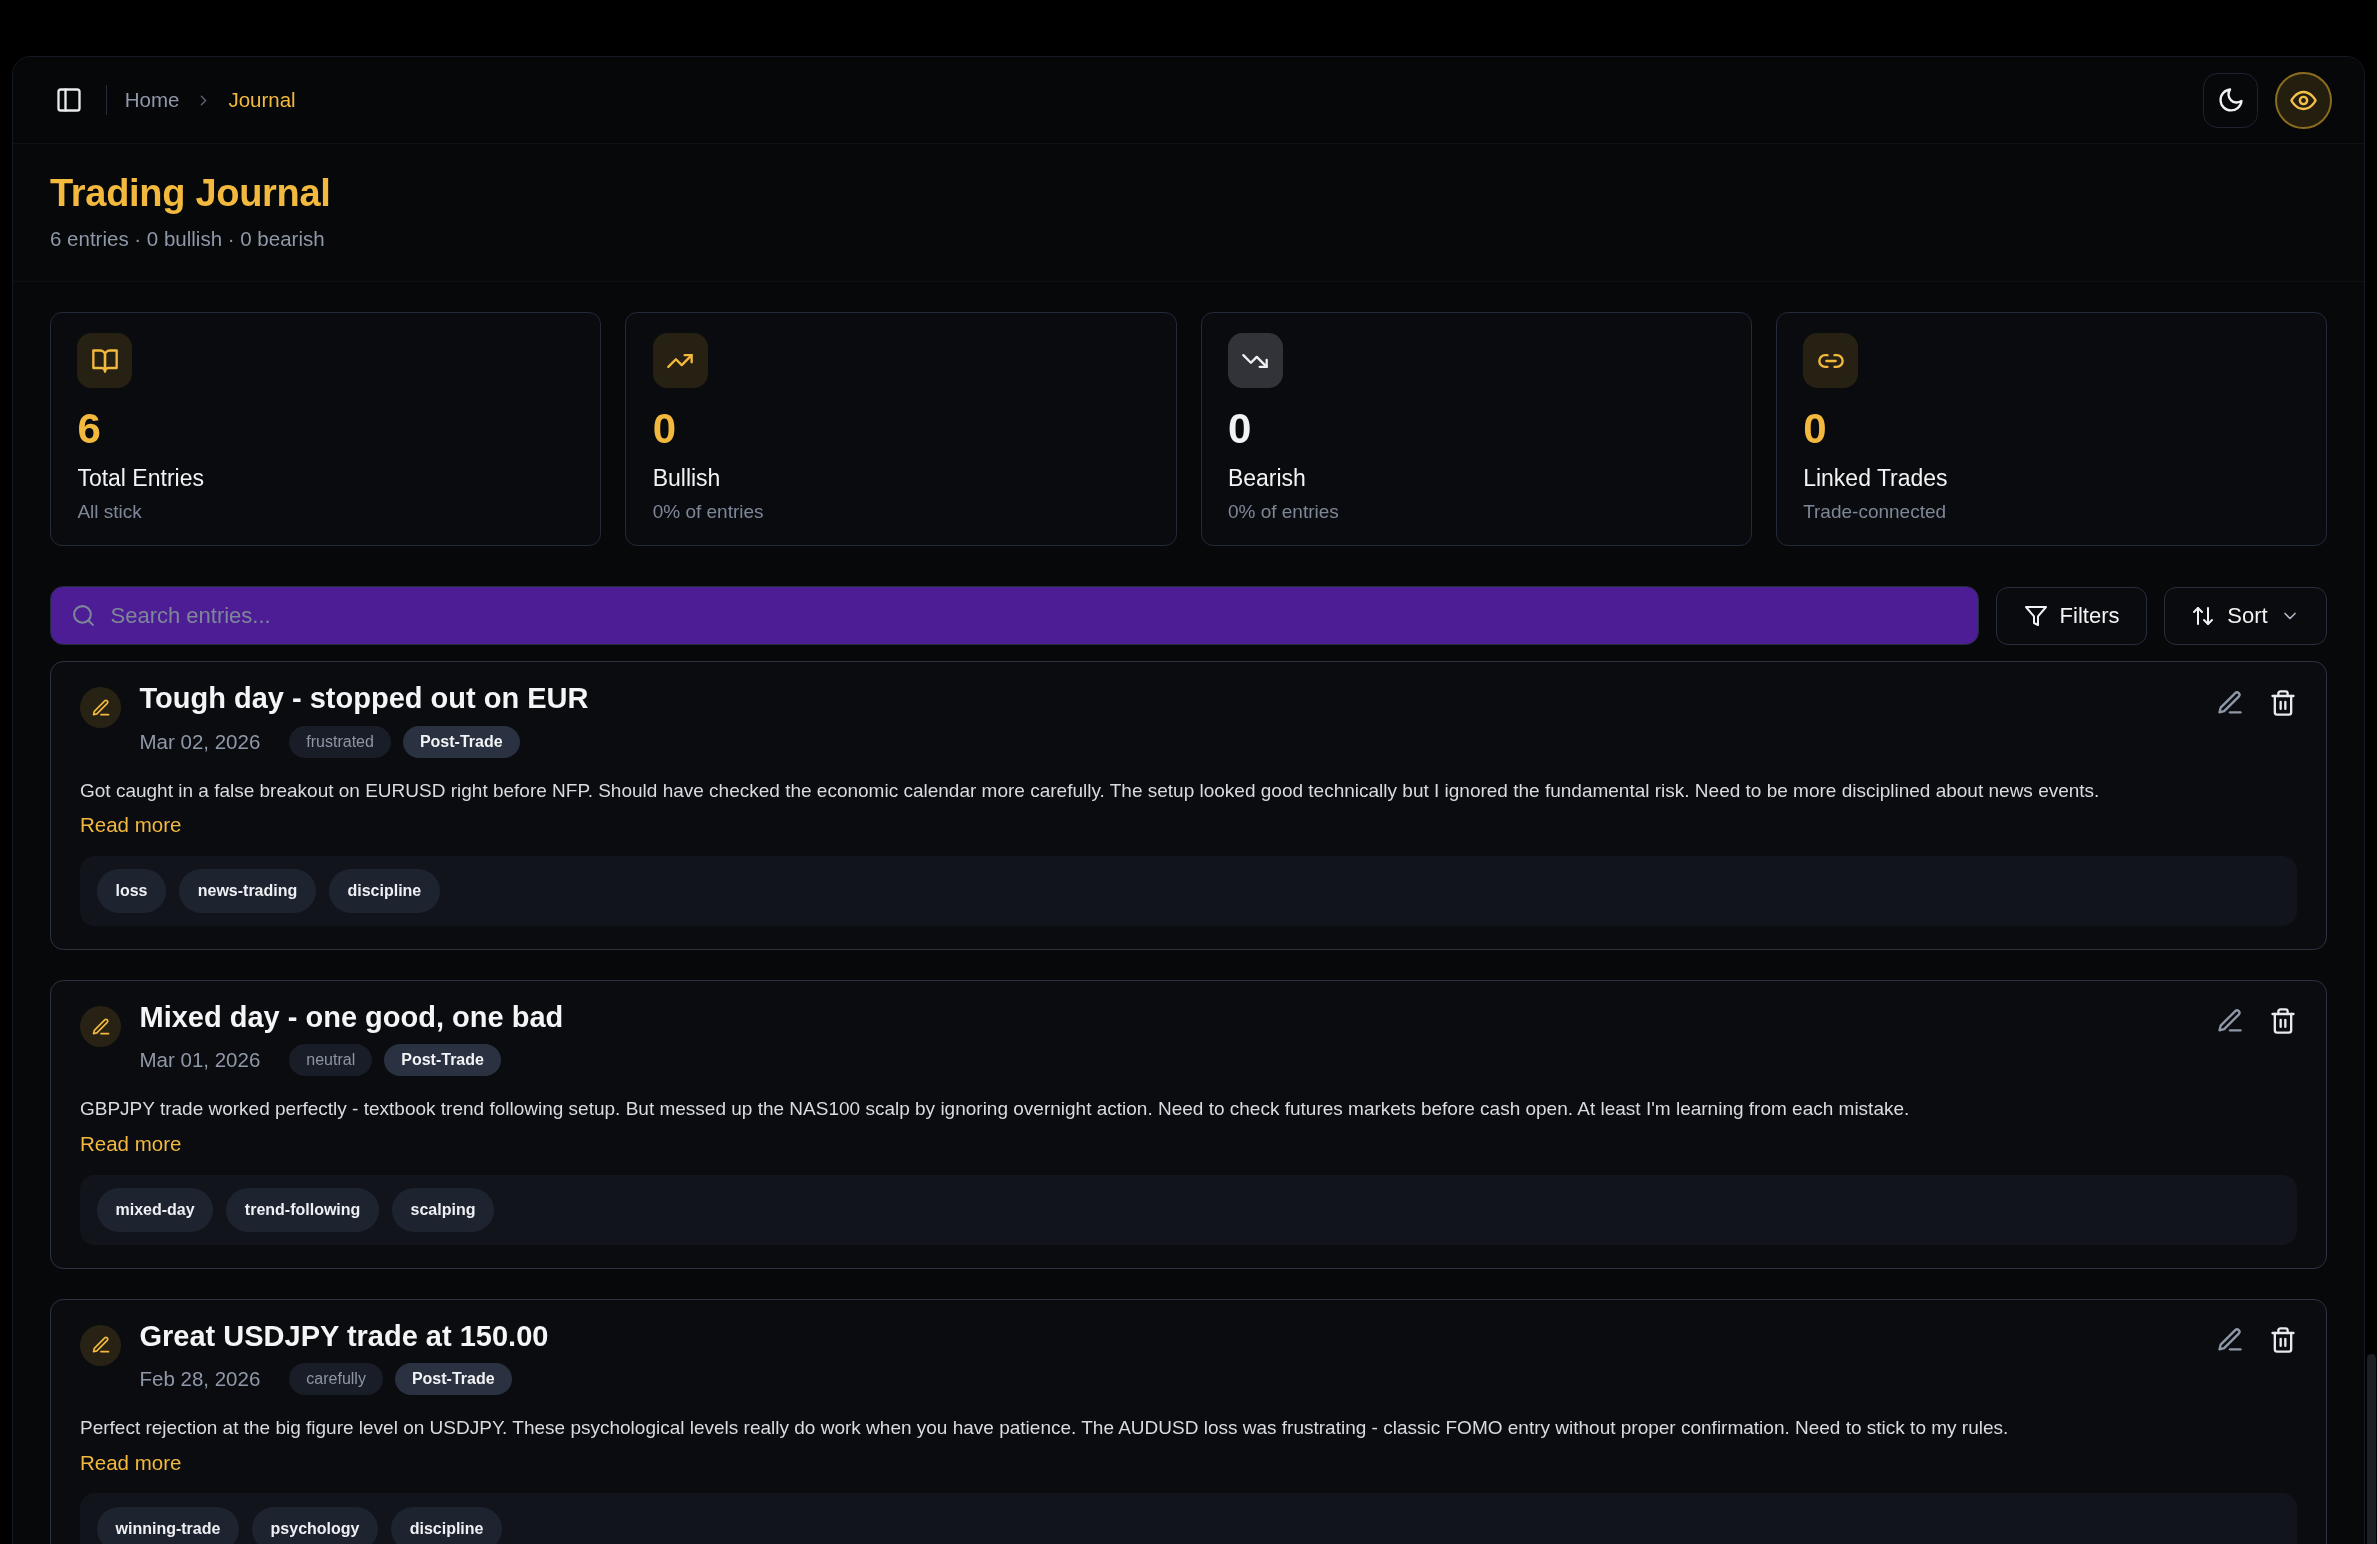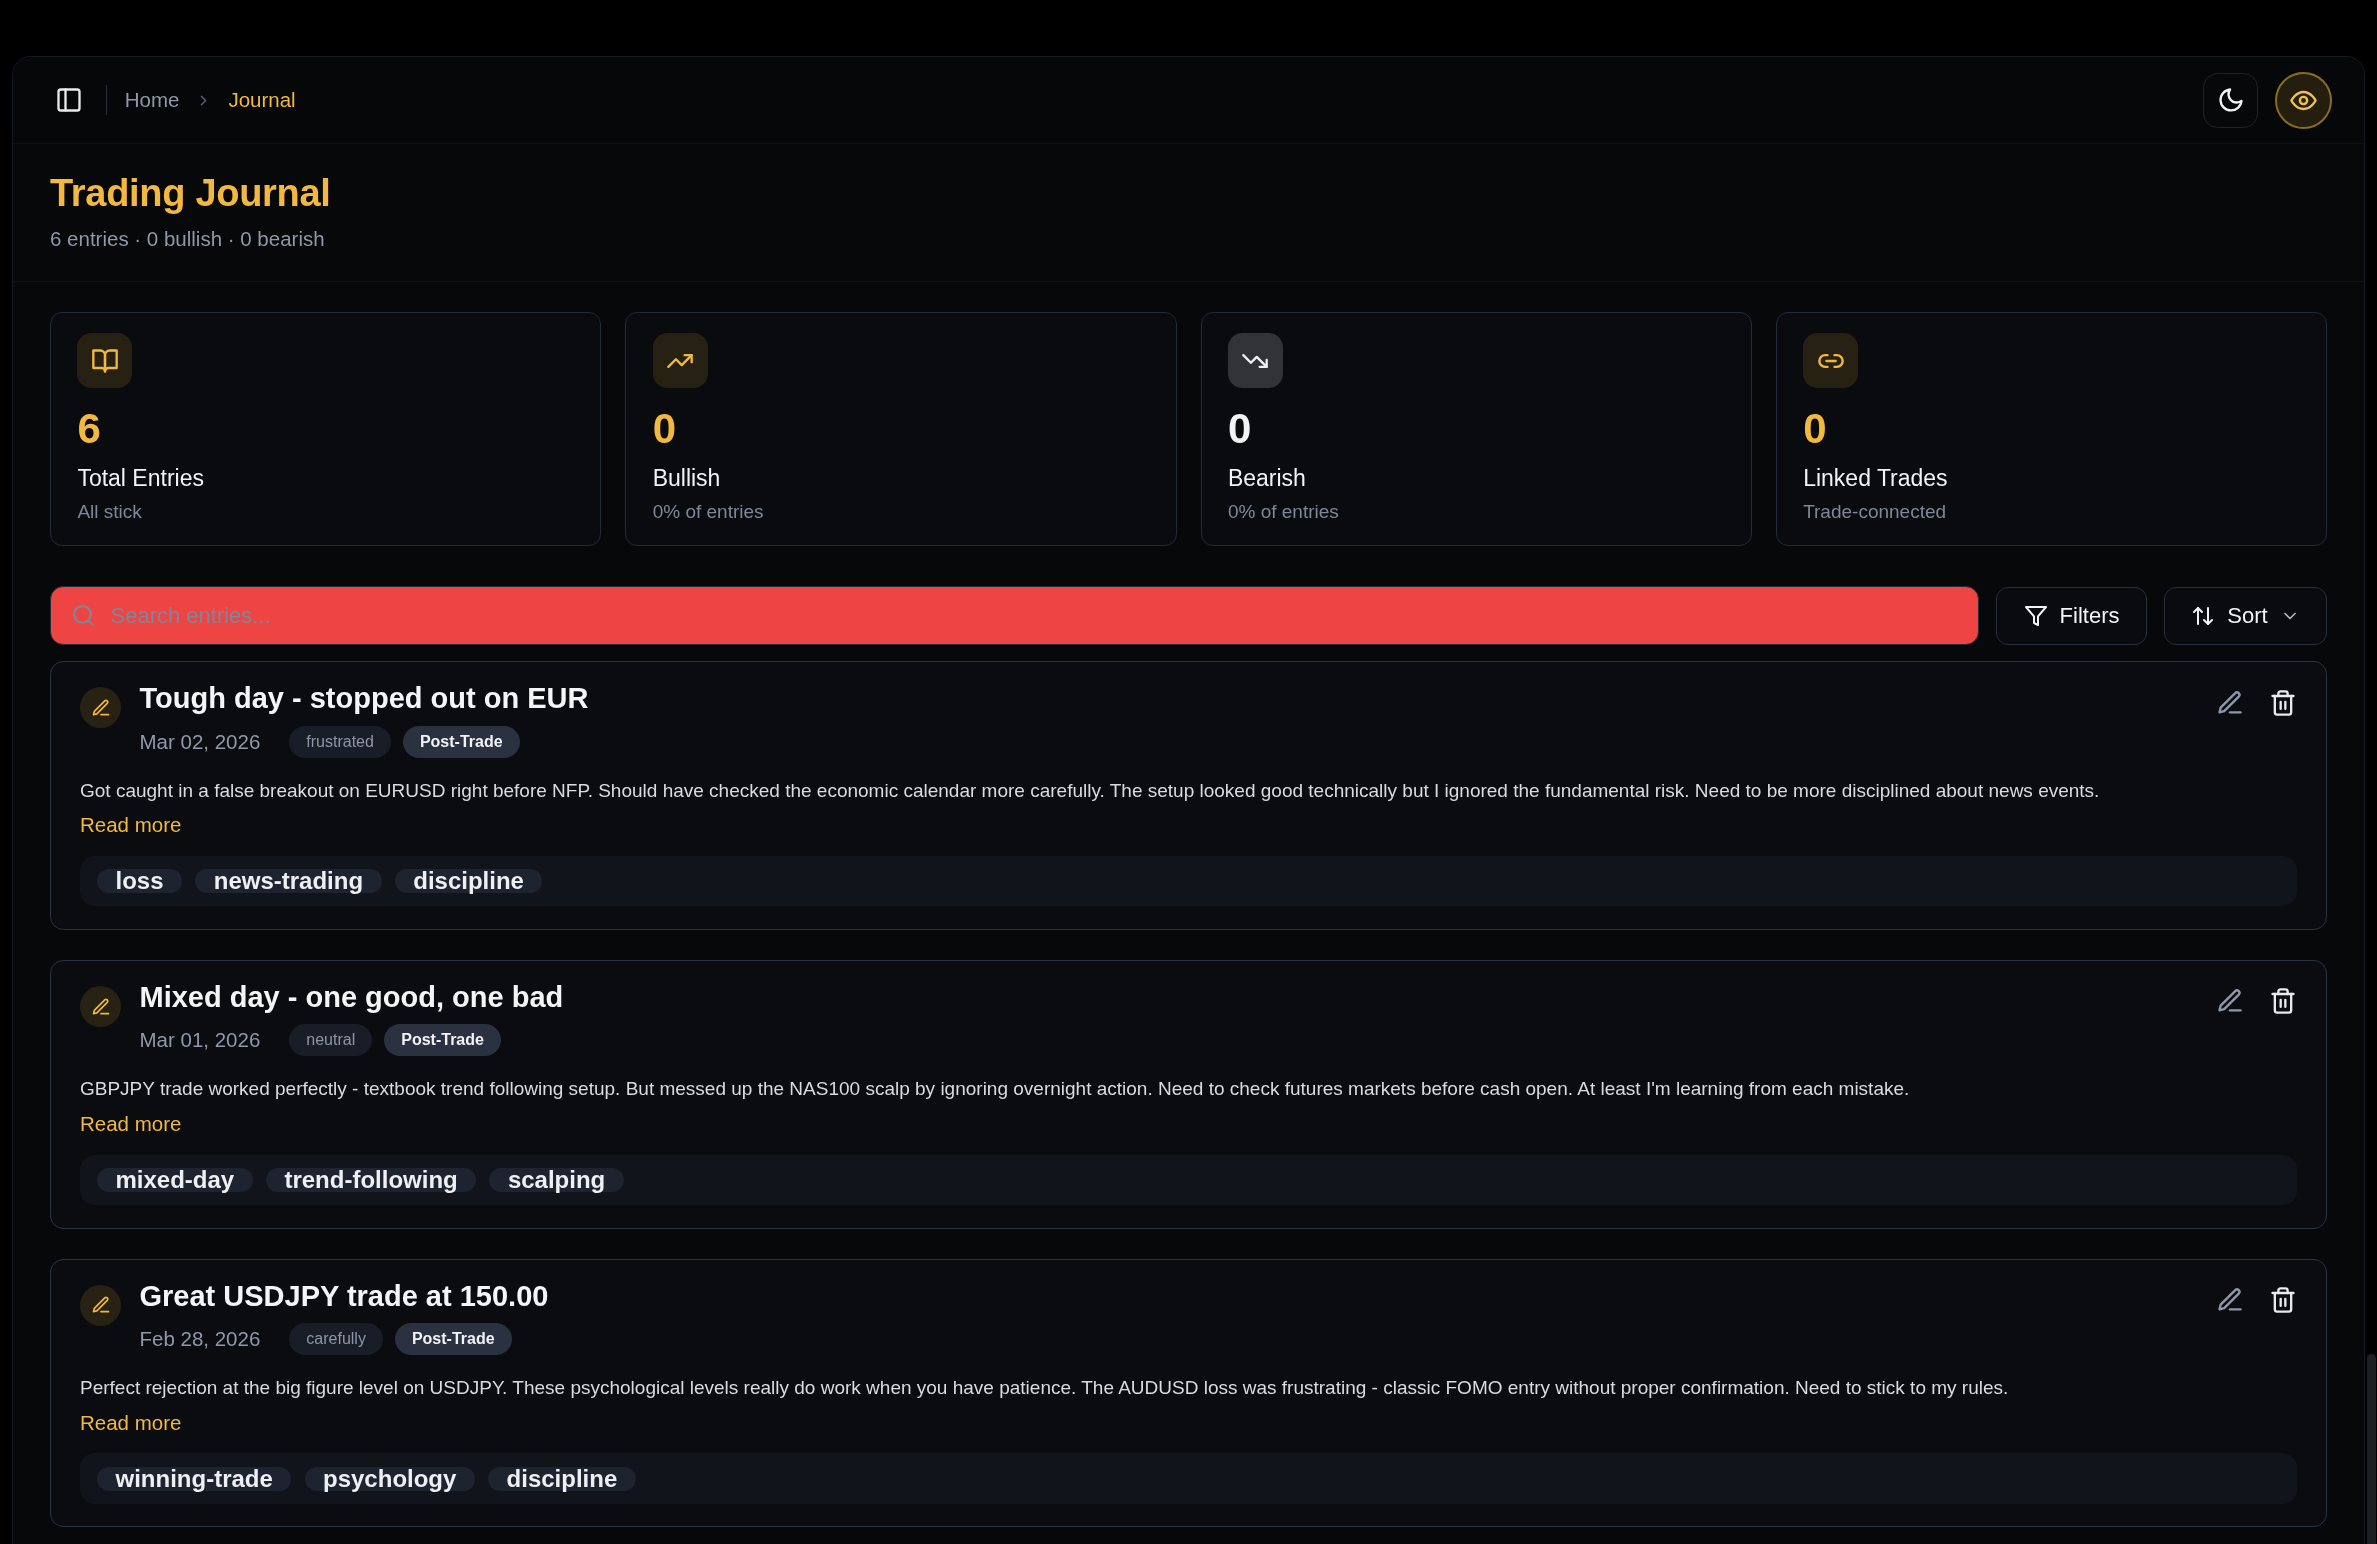--- a/index.html
+++ b/index.html
@@ -42,21 +42,21 @@
     align-items:center; justify-content:center; background:rgba(243,185,62,0.13); color:#f3b93e; }
   .stat-card.tone-neutral .stat-iconbox { background:#313338; color:#eef0f3; }
   .stat-value { margin-top:17px; font-size:42px; font-weight:700; color:#f3b93e; }
   .stat-card.tone-neutral .stat-value { color:#f2f3f5; }
   .stat-label { margin-top:12px; font-size:23px; color:#f2f3f5; }
   .stat-sublabel { margin-top:8.6px; font-size:19px; color:#7e8798; }
 
   
   .toolbar { display:flex; align-items:center; gap:17px; margin-top:40px; padding:0 37px; }
   .searchbox { flex:1; display:flex; align-items:center; gap:14.5px; height:59px;
-    background:#ef4444; border:0.7px solid #242b3a; border-radius:13.2px; padding:0 20px; }
+    background:#4c1d95; border:0.7px solid #242b3a; border-radius:13.2px; padding:0 20px; }
   .searchbox svg { color:#7e8798; flex:none; }
   .searchbox input { flex:1; background:transparent; border:none; outline:none;
     color:#e6e8ec; font-size:22px; font-family:"Liberation Sans", sans-serif; }
   .searchbox input::placeholder { color:#7e8798; }
   .toolbar-btn { display:flex; align-items:center; gap:12px; height:58px; padding:0 26.4px;
     background:#0a0b0e; border:0.7px solid #272e3d; border-radius:12px; color:#f2f3f5;
     font-size:22px; font-family:"Liberation Sans", sans-serif; cursor:pointer; }
   .toolbar-btn .chev { color:#aeb6c4; }
 
   
@@ -75,22 +75,22 @@
   .pill-mood { background:#191d27; color:#8d96a6; }
   .pill-type { background:#2a3140; color:#f2f3f5; font-weight:600; }
   .entry-actions { margin-left:auto; display:flex; align-items:center; gap:25px; padding-top:6.6px; }
   .entry-actions .edit { color:#8f98a8; }
   .entry-actions .del { color:#e8eaed; }
   .entry-body { margin-top:20px; font-size:19px; line-height:1.4; color:#d9dbe0;
     white-space:nowrap; overflow:hidden; }
   .read-more { margin-top:9.2px; font-size:20.5px; color:#f3b93e; cursor:pointer; display:inline-block; }
   .tags-strip { margin-top:18.5px; background:#12141b; border-radius:14.5px; padding:13.2px 17px;
     display:flex; align-items:center; gap:13.2px; }
-  .tag-pill { display:inline-flex; align-items:center; height:24px; padding:0 18.5px;
-    border-radius:660px; background:#1e2330; color:#eef0f3; font-size:24px; font-weight:600; }
+  .tag-pill { display:inline-flex; align-items:center; height:44px; padding:0 18.5px;
+    border-radius:660px; background:#1e2330; color:#eef0f3; font-size:16px; font-weight:600; }
 
   
   .scrollbar-thumb { position:absolute; right:1.3px; top:1354px; width:8.6px; height:198px;
     background:#1d1f25; border-radius:5.3px; }
 
   svg { display:block; }
 </style>
 </head>
 <body>
 

